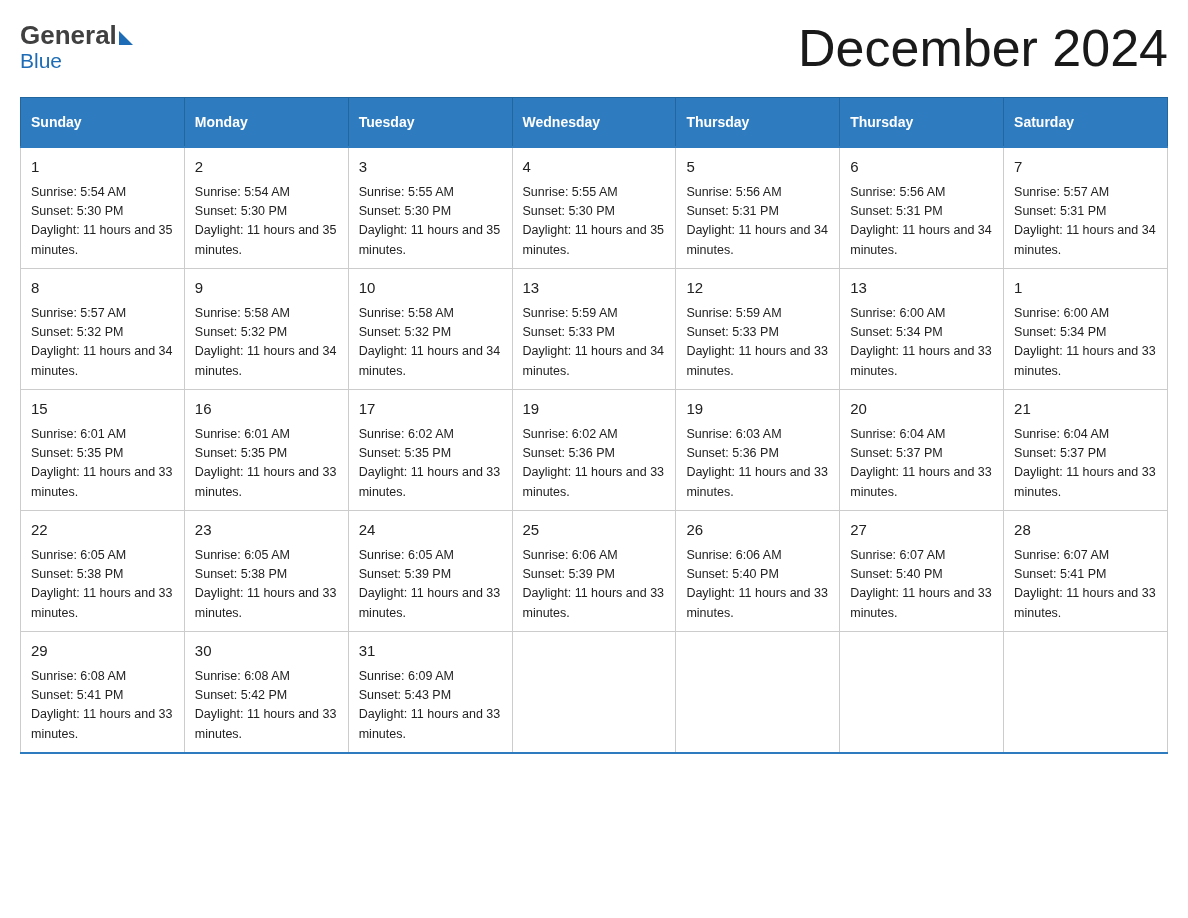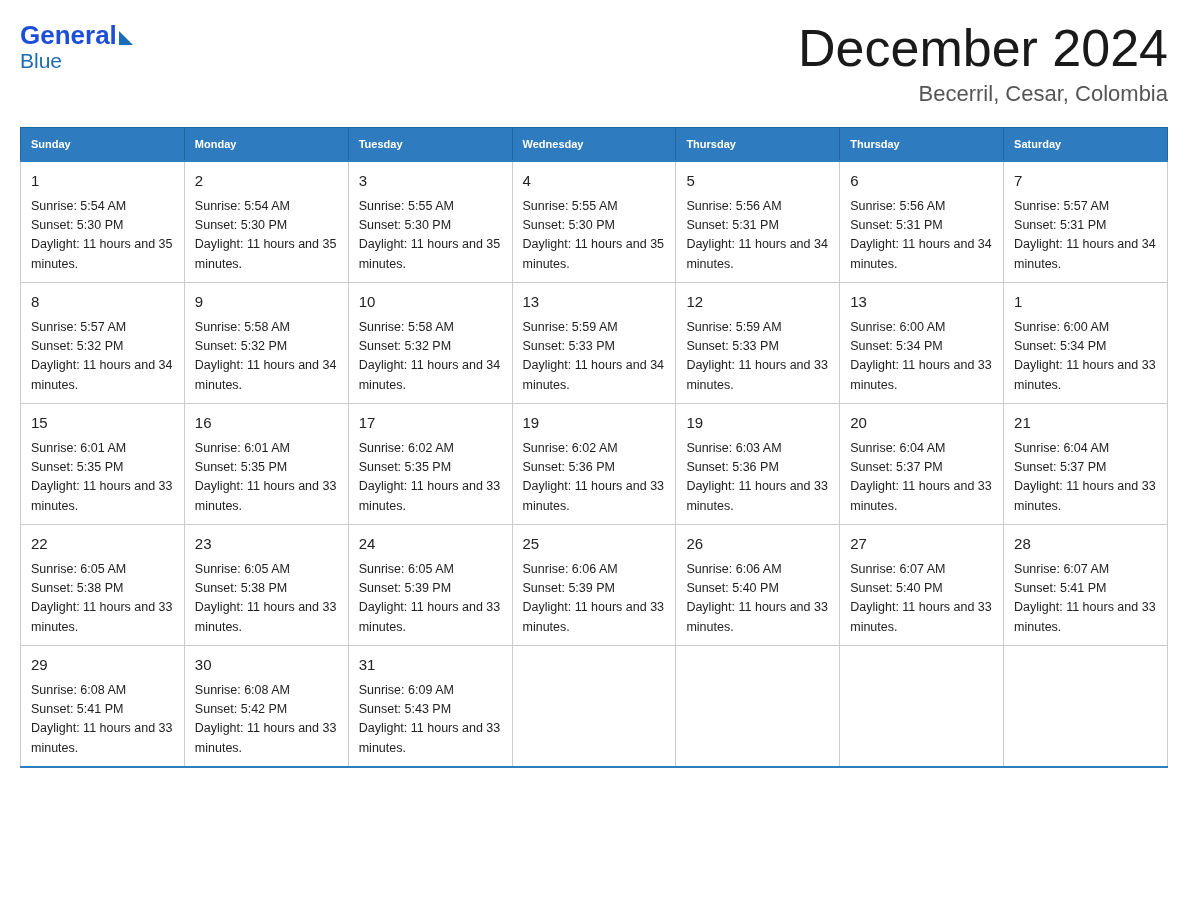--- a/index.html
+++ b/index.html
@@ -21,62 +21,62 @@
       flex-direction: column;
       align-items: flex-start;
     }
     .logo-text {
       font-size: 26px;
       font-weight: bold;
       color: #1a1a1a;
       display: flex;
       align-items: center;
     }
-    .logo-general { color: #1d4ed8; }
+    .logo-general { color: #404040; }
     .logo-arrow {
       display: inline-block;
       width: 0;
       height: 0;
       border-left: 14px solid #1e6cb5;
       border-top: 14px solid transparent;
       border-bottom: 0px solid transparent;
       margin-left: 2px;
       margin-top: 4px;
     }
     .logo-blue {
       color: #1e6cb5;
       font-size: 21px;
       font-weight: normal;
       margin-top: -2px;
     }
     .title-block {
-      text-align: right;
+      text-align: left;
     }
     .month-title {
       font-size: 52px;
       font-weight: normal;
       color: #1a1a1a;
       line-height: 1.1;
     }
     .location-title {
       font-size: 22px;
       color: #555;
       margin-top: 4px;
     }
     .calendar-table {
       width: 100%;
       border-collapse: collapse;
       border: 1px solid #999;
     }
     .calendar-table th {
       background-color: #2e7bbf;
       color: #fff;
-      font-size: 11px;
+      font-size: 14px;
       font-weight: bold;
-      padding: 10px 10px;
+      padding: 16px 10px;
       text-align: left;
       border: 1px solid #2266a0;
     }
     .calendar-table td {
       vertical-align: top;
       padding: 8px 10px;
       border: 1px solid #ccc;
       width: 14.28%;
       min-height: 110px;
       font-size: 13px;
@@ -111,21 +111,20 @@
 <div class="header">
   <div class="logo">
     <div class="logo-text">
       <span class="logo-general">General</span>
       <span class="logo-arrow"></span>
     </div>
     <span class="logo-blue">Blue</span>
   </div>
   <div class="title-block">
     <div class="month-title">December 2024</div>
-    <div class="location-title">Becerril, Cesar, Colombia</div>
   </div>
 </div>
 
 <table class="calendar-table">
   <thead>
     <tr>
     <th>Sunday</th>
         <th>Monday</th>
         <th>Tuesday</th>
         <th>Wednesday</th>

